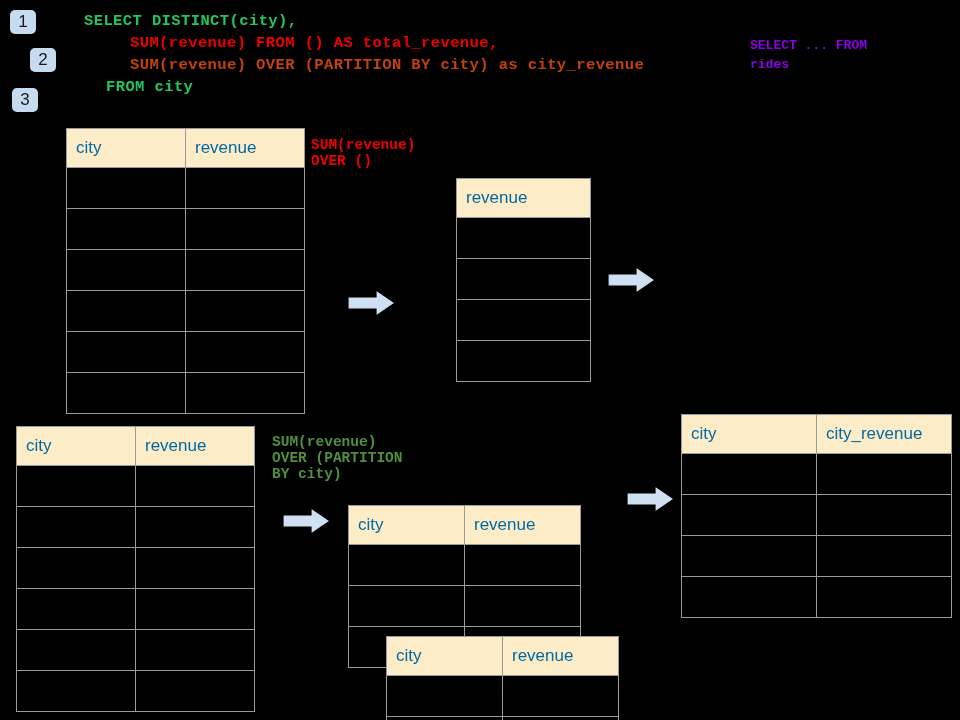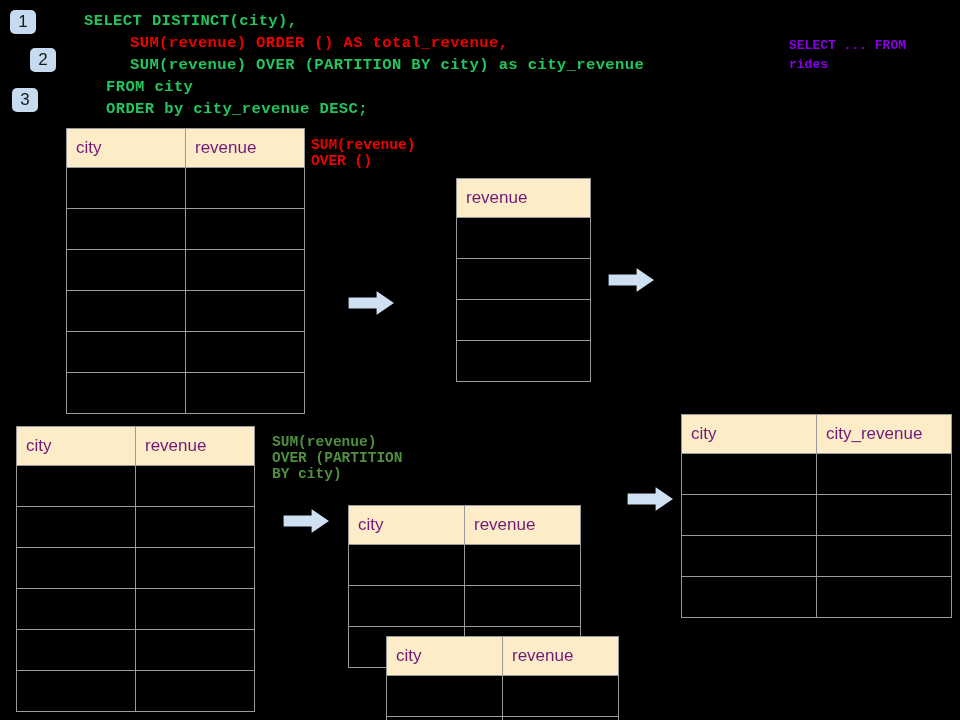--- a/index.html
+++ b/index.html
@@ -34,21 +34,21 @@
   .sql {
     position: absolute;
     font-family: "Liberation Mono", monospace;
     font-size: 15.5px;
     letter-spacing: 0.4px;
     white-space: pre;
     font-weight: bold;
   }
   .sql-purple { color: #22c55e; }
   .sql-red    { color: #ee0000; }
-  .sql-green  { color: #22c55e; }
+  .sql-green  { color: #c2410c; }
 
   
   .anno {
     position: absolute;
     font-family: "Liberation Mono", monospace;
     font-size: 14.5px;
     line-height: 16px;
     white-space: pre;
     font-weight: bold;
   }
@@ -63,21 +63,21 @@
     table-layout: fixed;
     background: #000000;
   }
   .tbl th, .tbl td {
     border: 1px solid #9a9a9a;
     padding: 0;
     margin: 0;
   }
   .tbl th {
     background: #fdecc8;
-    color: #701a75;
+    color: #0369a1;
     font-family: "Liberation Sans", sans-serif;
     font-size: 17px;
     font-weight: normal;
     text-align: left;
     padding: 0 0 0 9px;
     height: 38px;
   }
   .tbl td {
     background: #000000;
     height: 40px;
@@ -93,26 +93,25 @@
 </head>
 <body>
 
 <div id="stage">
 
   <div class="badge" style="left:10px; top:10px;">1</div>
   <div class="badge" style="left:30px; top:48px;">2</div>
   <div class="badge" style="left:12px; top:88px;">3</div>
 
   <div class="sql sql-purple" style="left:84px; top:12px;">SELECT DISTINCT(city),</div>
-  <div class="sql sql-red" style="left:130px; top:34px;">SUM(revenue) ORDER () AS total_revenue,</div>
+  <div class="sql sql-red" style="left:130px; top:34px;">SUM(revenue) FROM () AS total_revenue,</div>
   <div class="sql sql-green" style="left:130px; top:56px;">SUM(revenue) OVER (PARTITION BY city) as city_revenue</div>
   <div class="sql sql-purple" style="left:106px; top:78px;">FROM city</div>
-  <div class="sql sql-purple" style="left:106px; top:100px;">ORDER by city_revenue DESC;</div>
-
-  <div class="anno anno-purple" style="left:750px; top:36px;margin-left:39px;">SELECT ... FROM
+
+  <div class="anno anno-purple" style="left:750px; top:36px;">SELECT ... FROM
 rides</div>
 
   <div class="anno anno-red" style="left:311px; top:137px;">SUM(revenue)
 OVER ()</div>
 
   <div class="anno anno-green" style="left:272px; top:434px;">SUM(revenue)
 OVER (PARTITION
 BY city)</div>
 
   <table class="tbl" style="left:66px; top:128px; width:238px;">

